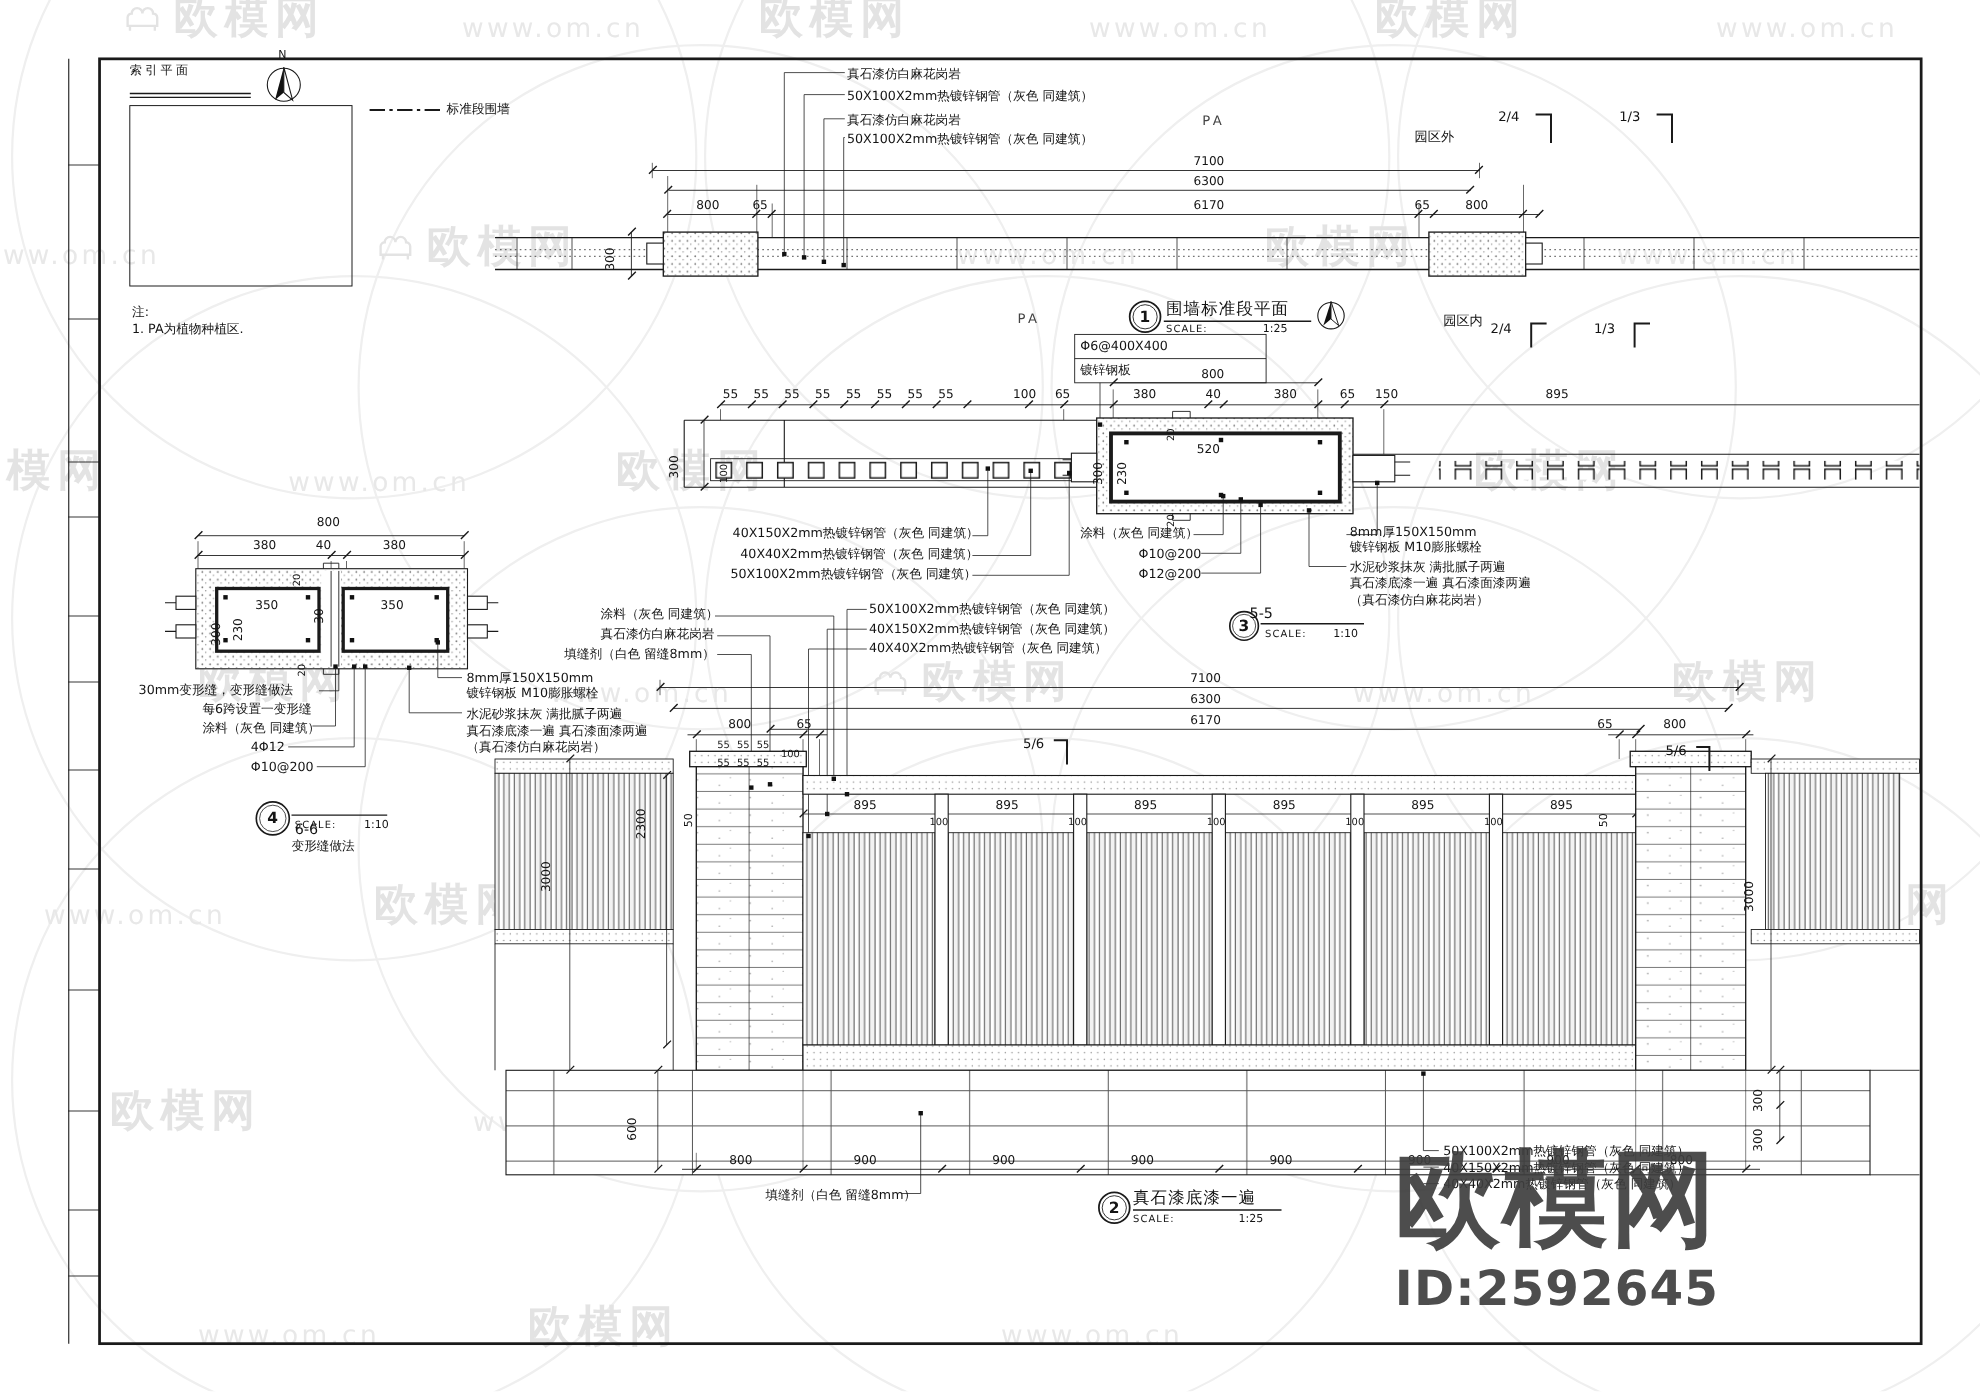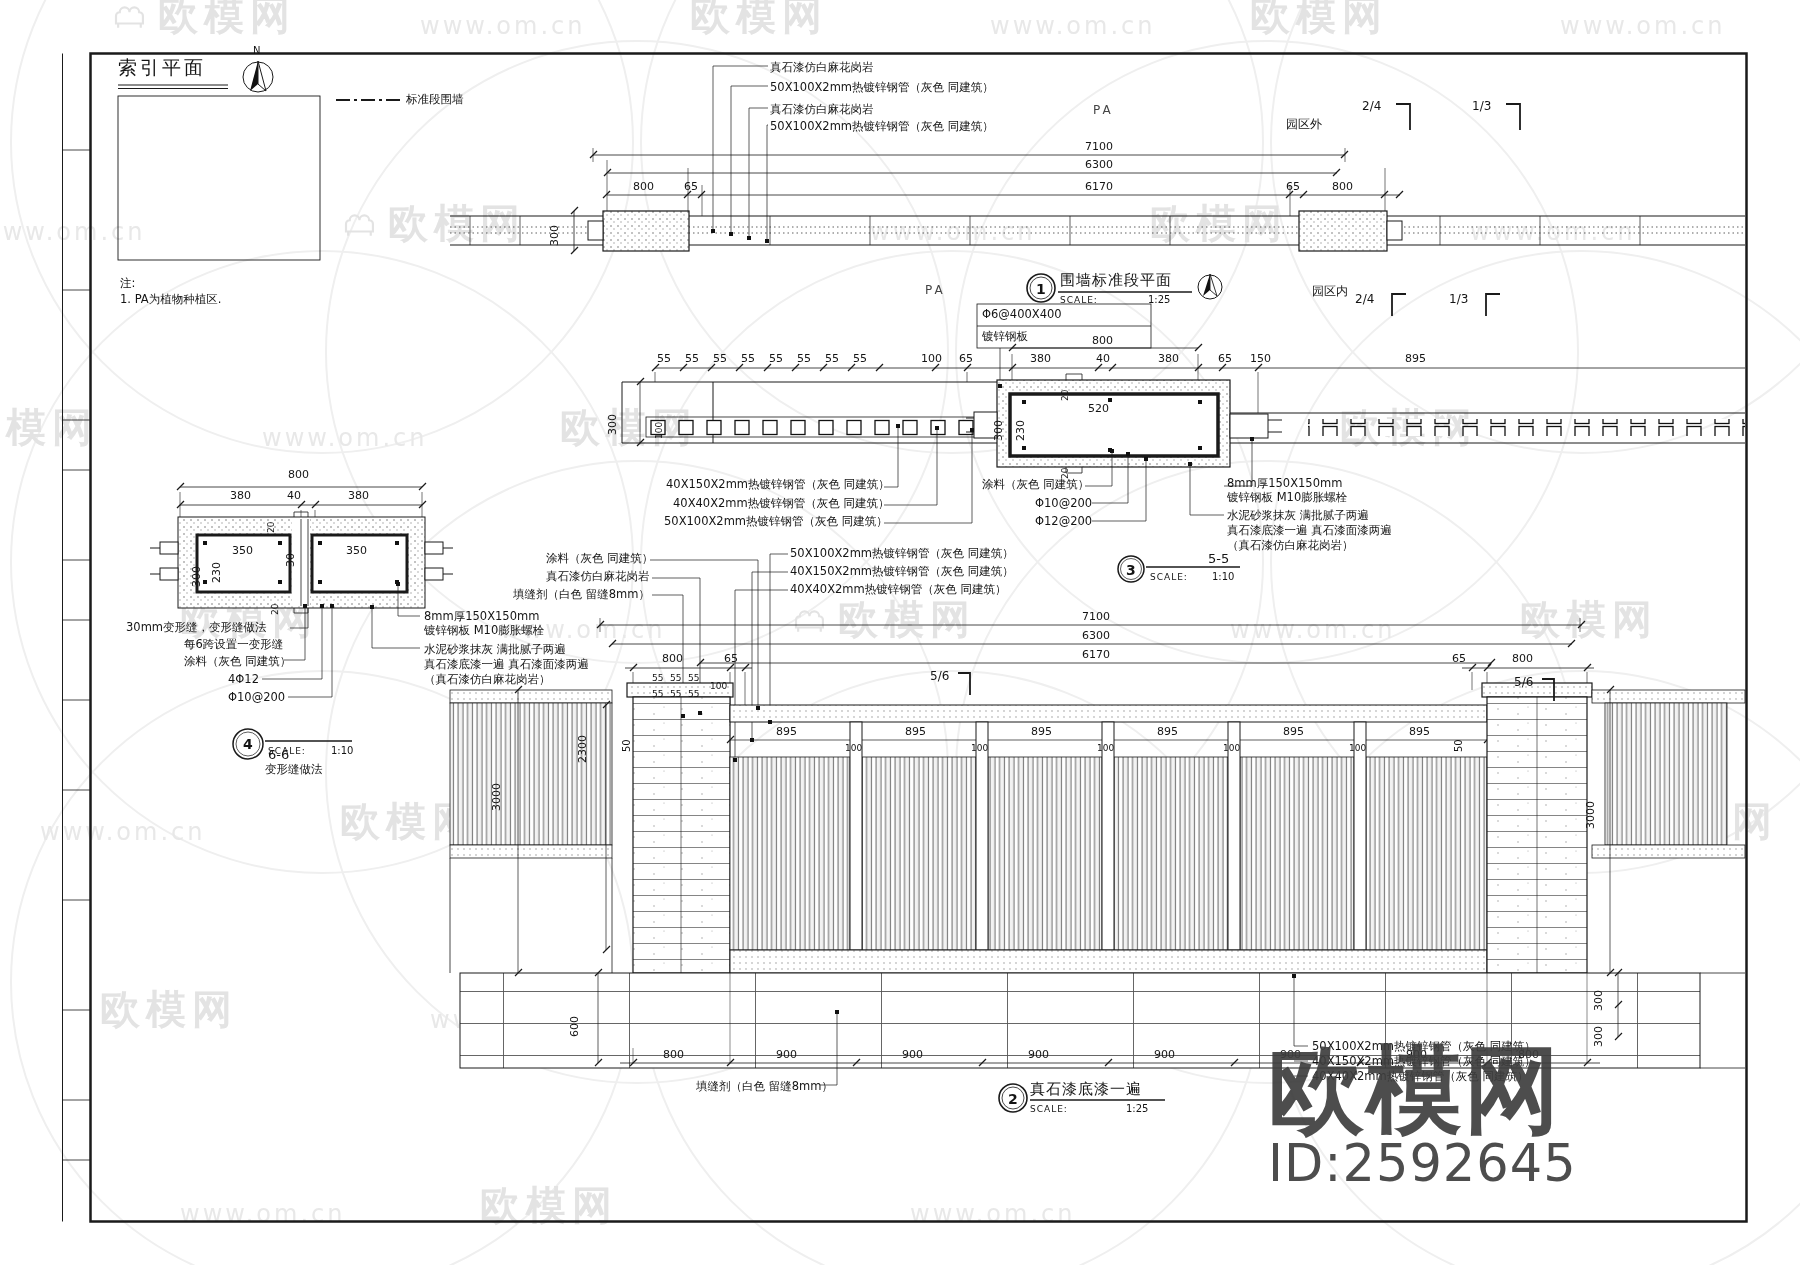--- a/index.html
+++ b/index.html
@@ -8,27 +8,27 @@
   .arc{position:absolute;border:2px solid #efefef;border-radius:50%;z-index:0}
   .wm{position:absolute;z-index:0;white-space:nowrap;display:flex;align-items:center;gap:8px}
   .wmB{color:#e3e3e3;font-weight:bold;font-size:40px;letter-spacing:6px}
   .wmU{color:#e8e8e8;font-size:24px;letter-spacing:3px}
   .wm svg{flex:0 0 auto}
   #lw{position:absolute;left:0;top:0;z-index:1}
   .t{position:absolute;z-index:2;font-size:11px;line-height:1;white-space:nowrap}
   .v{transform:rotate(-90deg);transform-origin:0 100%}
   .cl{font-size:11.5px}
   .s9{font-size:9px}.s10{font-size:10px}.s12{font-size:12px}.s13{font-size:13px}
-  .s15{font-size:15px;letter-spacing:1px}.s17{font-size:19px;letter-spacing:3px}
+  .s15{font-size:15px;letter-spacing:1px}.s17{font-size:11px;letter-spacing:3px}
   .sc{font-size:9px;letter-spacing:1px}
   .pa{font-size:12px;letter-spacing:3px;color:#444}
   .num{font-size:14px;font-weight:bold}
   #bigwm{position:absolute;left:1268px;top:1042px;z-index:3;color:#3e3e3e;opacity:.92;line-height:1}
   #bigwm .b{display:block;font-size:96px;font-weight:bold;letter-spacing:2px}
-  #bigwm .i{display:block;font-size:51px;font-weight:normal;margin-top:0;letter-spacing:1px}
+  #bigwm .i{display:block;font-size:44px;font-weight:bold;margin-top:12px;letter-spacing:1px}
 </style>
 </head>
 <body>
 
 <div id="sheet">
 
   <div class="arc" style="left:10px;top:-170px;width:620px;height:620px"></div>
   <div class="arc" style="left:640px;top:-170px;width:620px;height:620px"></div>
   <div class="arc" style="left:1270px;top:-170px;width:620px;height:620px"></div>
   <div class="arc" style="left:10px;top:250px;width:620px;height:620px"></div>
@@ -442,21 +442,21 @@
   <span class="t cl" style="left:664px;top:516px">50X100X2mm热镀锌钢管（灰色 同建筑）</span>
   <span class="t cl" style="left:982px;top:479px">涂料（灰色 同建筑）</span>
   <span class="t cl" style="left:1035px;top:498px">Φ10@200</span>
   <span class="t cl" style="left:1035px;top:516px">Φ12@200</span>
   <span class="t cl" style="left:1227px;top:478px">8mm厚150X150mm</span>
   <span class="t cl" style="left:1227px;top:492px">镀锌钢板 M10膨胀螺栓</span>
   <span class="t cl" style="left:1227px;top:510px">水泥砂浆抹灰 满批腻子两遍</span>
   <span class="t cl" style="left:1227px;top:525px">真石漆底漆一遍 真石漆面漆两遍</span>
   <span class="t cl" style="left:1227px;top:540px">（真石漆仿白麻花岗岩）</span>
   <span class="t num" style="left:1126px;top:563px">3</span>
-  <span class="t s13" style="left:1208px;top:552px">5-5</span>
+  <span class="t s13" style="left:1136px;top:552px">5-5</span>
   <span class="t sc" style="left:1150px;top:573px">SCALE:</span>
   <span class="t s10" style="left:1212px;top:572px">1:10</span>
 
   <span class="t" style="left:288px;top:469px">800</span>
   <span class="t" style="left:230px;top:490px">380</span>
   <span class="t" style="left:287px;top:490px">40</span>
   <span class="t" style="left:348px;top:490px">380</span>
   <span class="t v s9" style="left:276px;top:524px">20</span>
   <span class="t" style="left:232px;top:545px">350</span>
   <span class="t" style="left:346px;top:545px">350</span>

